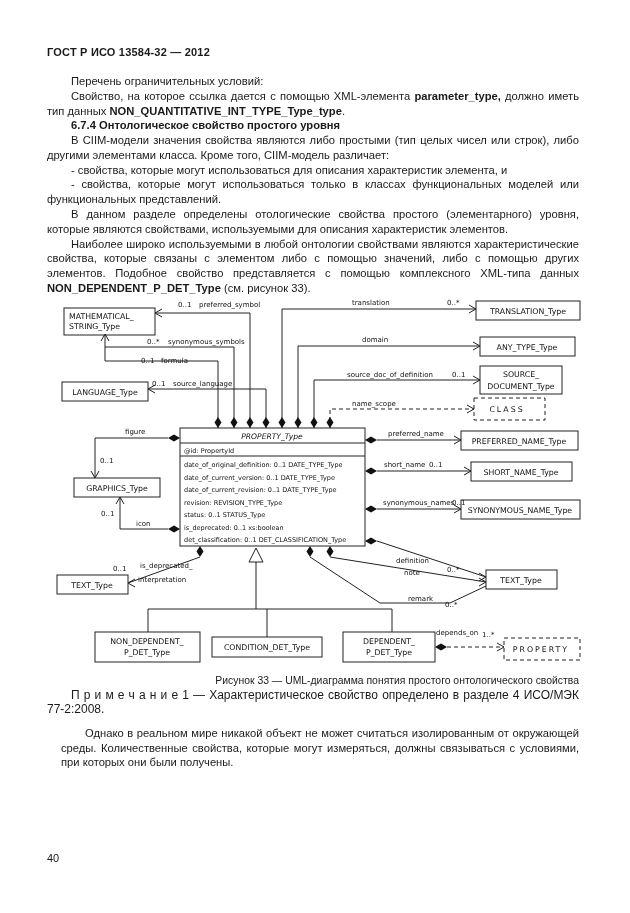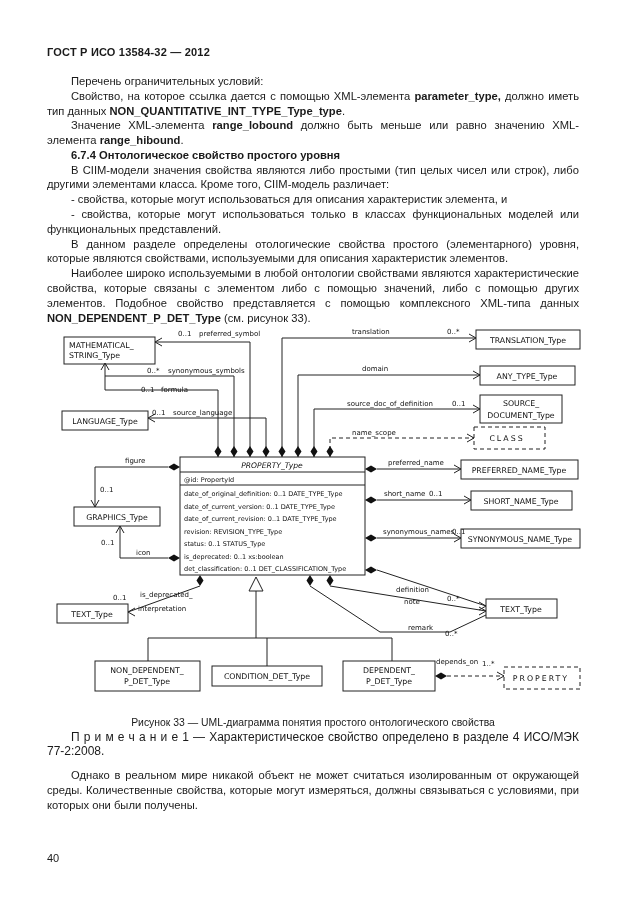--- a/index.html
+++ b/index.html
@@ -10,37 +10,36 @@
   .para { font-size:11.2px; line-height:1.32; text-align:justify; text-indent:24px; }
   .underlined { }
   .heading { font-weight:bold; }
   b { font-weight:bold; }
   .diagram-wrap { margin-left:-47px; width:630px; }
   svg text { font-family:"DejaVu Sans", sans-serif; fill:#111; }
   svg .bx { font-size:7.8px; }
   svg .attr { font-size:6.5px; }
   svg .ttl { font-size:7.6px; font-style:italic; }
   svg .lbl { font-size:7px; }
-  .caption { text-align:center; font-size:10.4px; margin-top:13px; }
+  .caption { text-align:right; font-size:10.4px; margin-top:0; }
   .note { font-size:12px; margin-top:2px; text-indent:24px; text-align:justify; }
-  .para.after-note { margin-top:10px; }
+  .para.after-note { margin-top:10px;margin-left:14px; }
   .page-number { position:absolute; left:47px; top:852px; font-size:11px; }
 </style>
 </head>
 <body>
 
 <div class="page">
 
   <div class="doc-header">ГОСТ Р ИСО 13584-32 — 2012</div>
 
   <p class="para"><span class="underlined">Перечень ограничительных условий:</span></p>
 
   <p class="para"><span>Свойство, на которое ссылка дается с помощью XML-элемента </span><b>parameter_type,</b><span> должно иметь тип данных </span><b>NON_QUANTITATIVE_INT_TYPE_Type_type</b><span>.</span></p>
 
-  <p class="para"><span>Значение XML-элемента </span><b>range_lobound</b><span> должно быть меньше или равно значению XML-элемента </span><b>range_hibound</b><span>.</span></p>
 
 
   <p class="para heading">6.7.4 Онтологическое свойство простого уровня</p>
 
   <p class="para">В CIIM-модели значения свойства являются либо простыми (тип целых чисел или строк), либо другими элементами класса. Кроме того, CIIM-модель различает:</p>
   <p class="para">- свойства, которые могут использоваться для описания характеристик элемента, и</p>
   <p class="para">- свойства, которые могут использоваться только в классах функциональных моделей или функциональных представлений.</p>
   <p class="para">В данном разделе определены отологические свойства простого (элементарного) уровня, которые являются свойствами, используемыми для описания характеристик элементов.</p>
 
   <p class="para"><span>Наиболее широко используемыми в любой онтологии свойствами являются характеристические свойства, которые связаны с элементом либо с помощью значений, либо с помощью других элементов. Подобное свойство представляется с помощью комплексного XML-типа данных </span><b>NON_DEPENDENT_P_DET_Type</b><span> (см. рисунок 33).</span></p>

